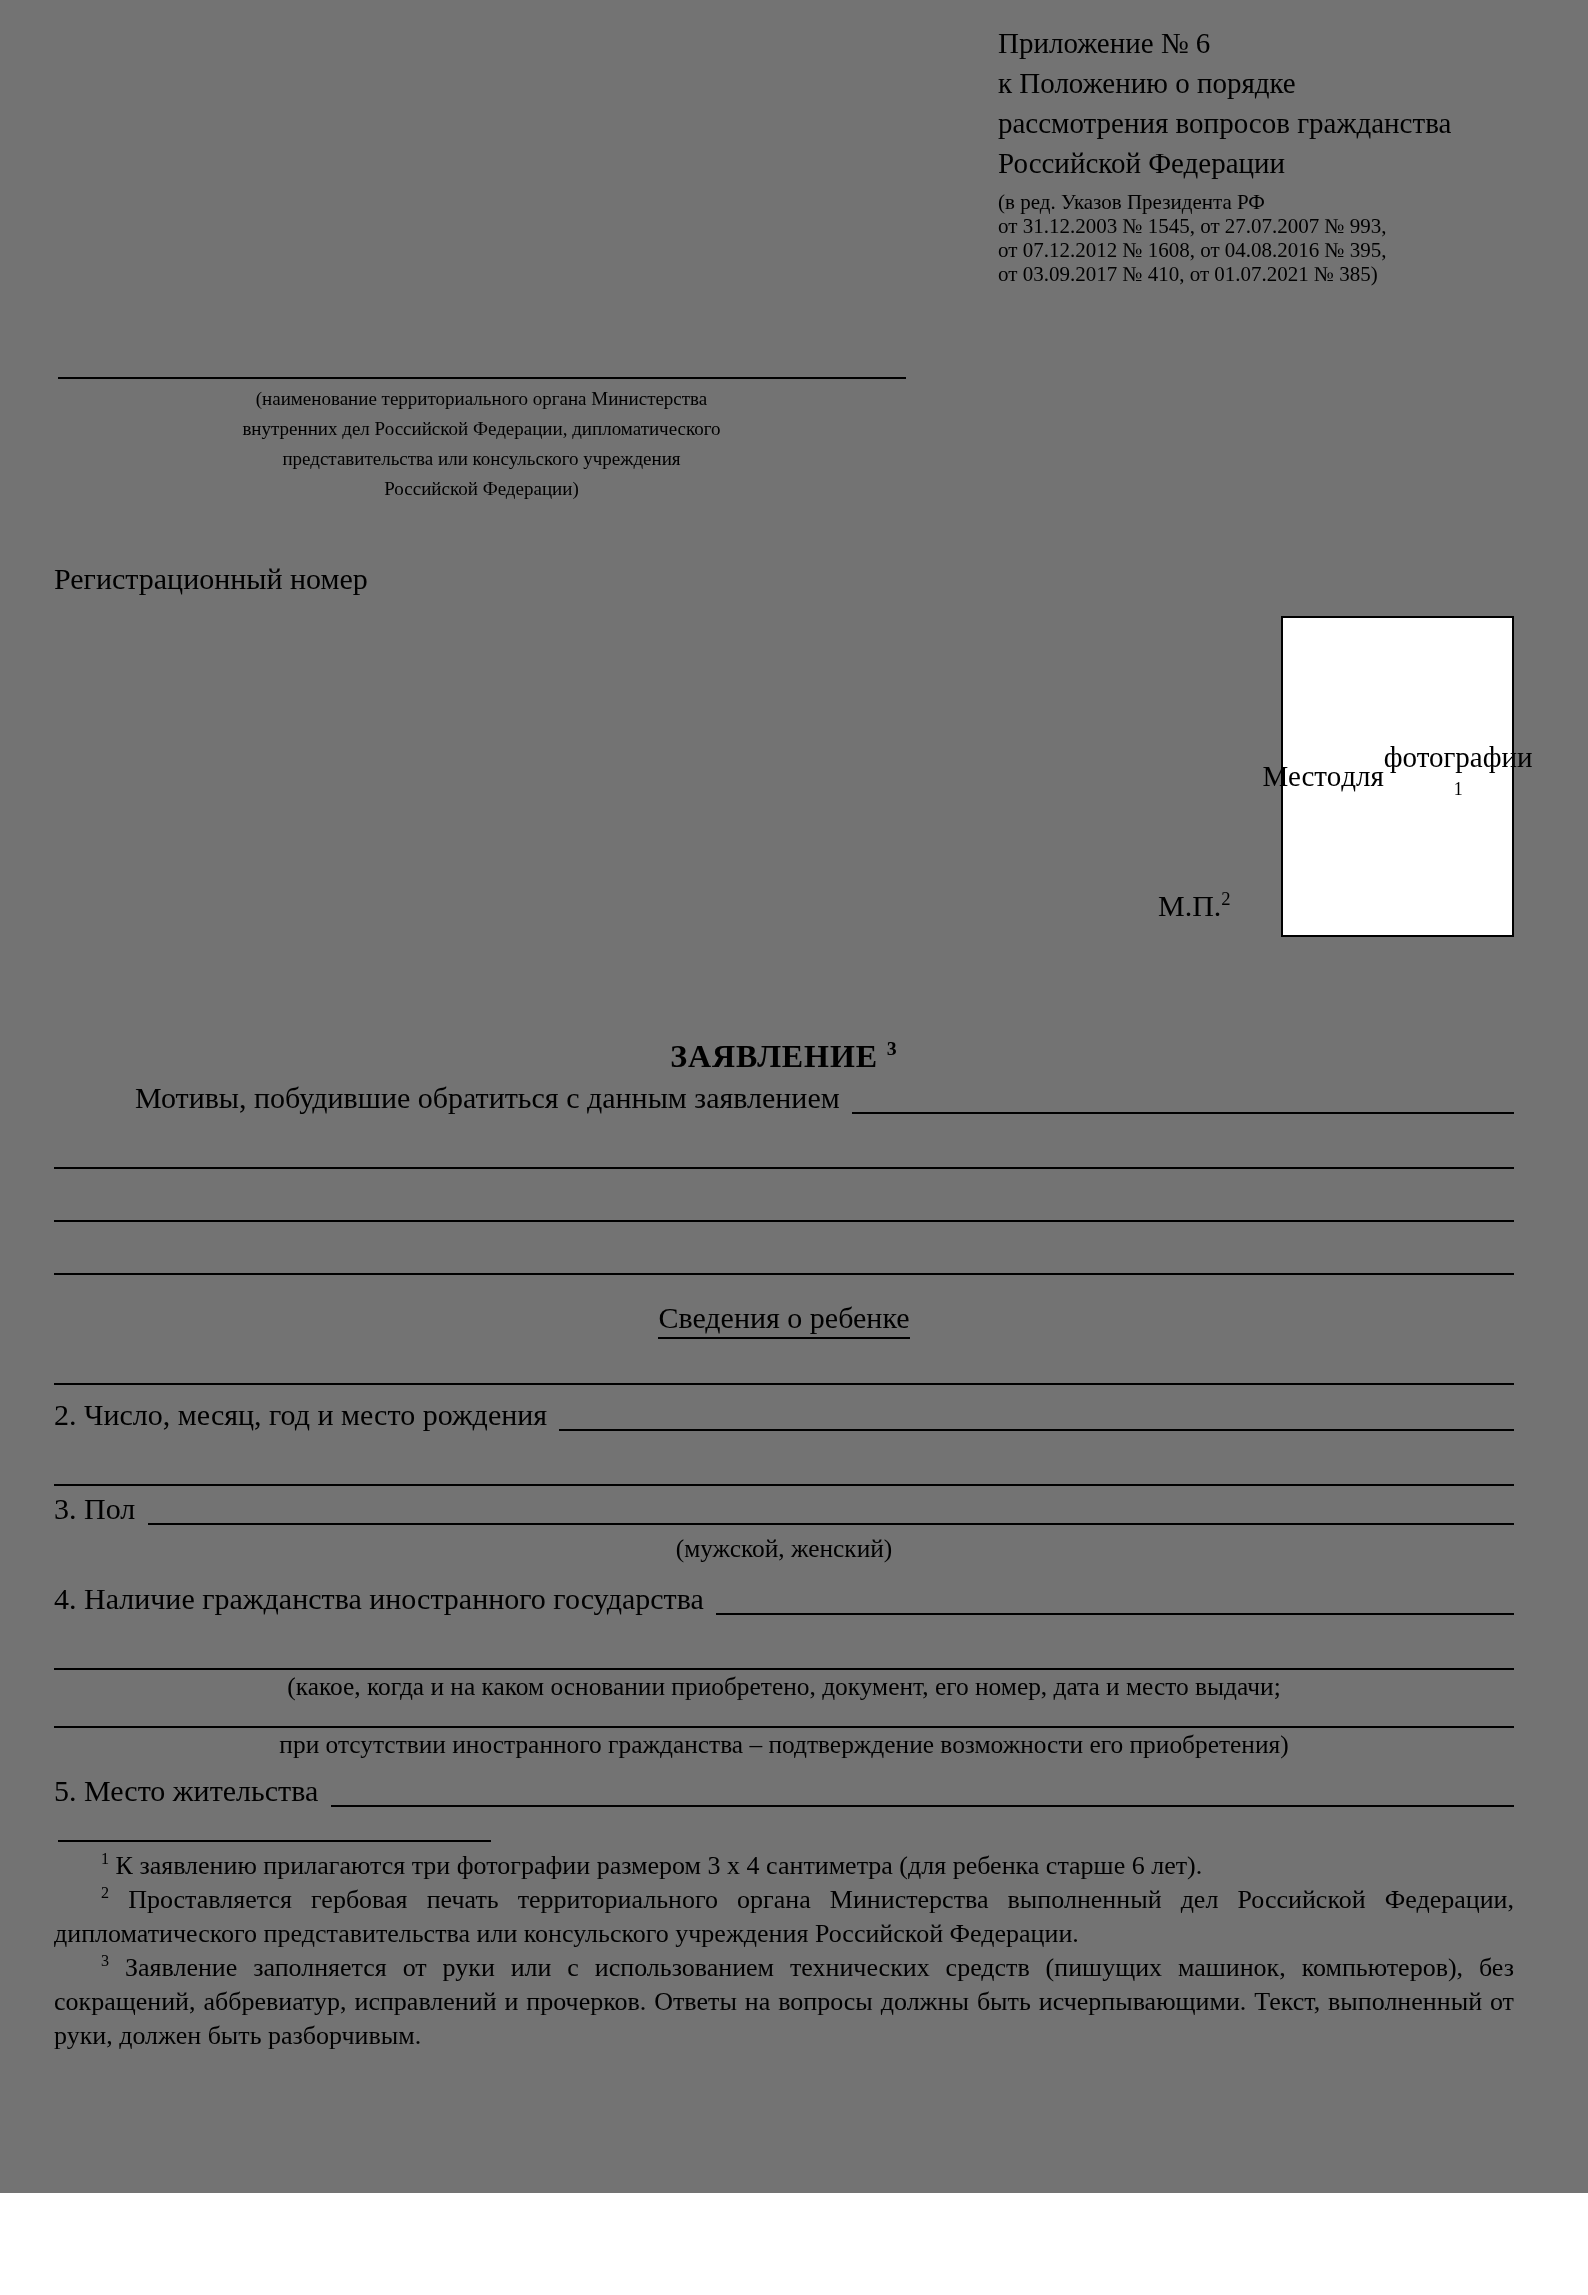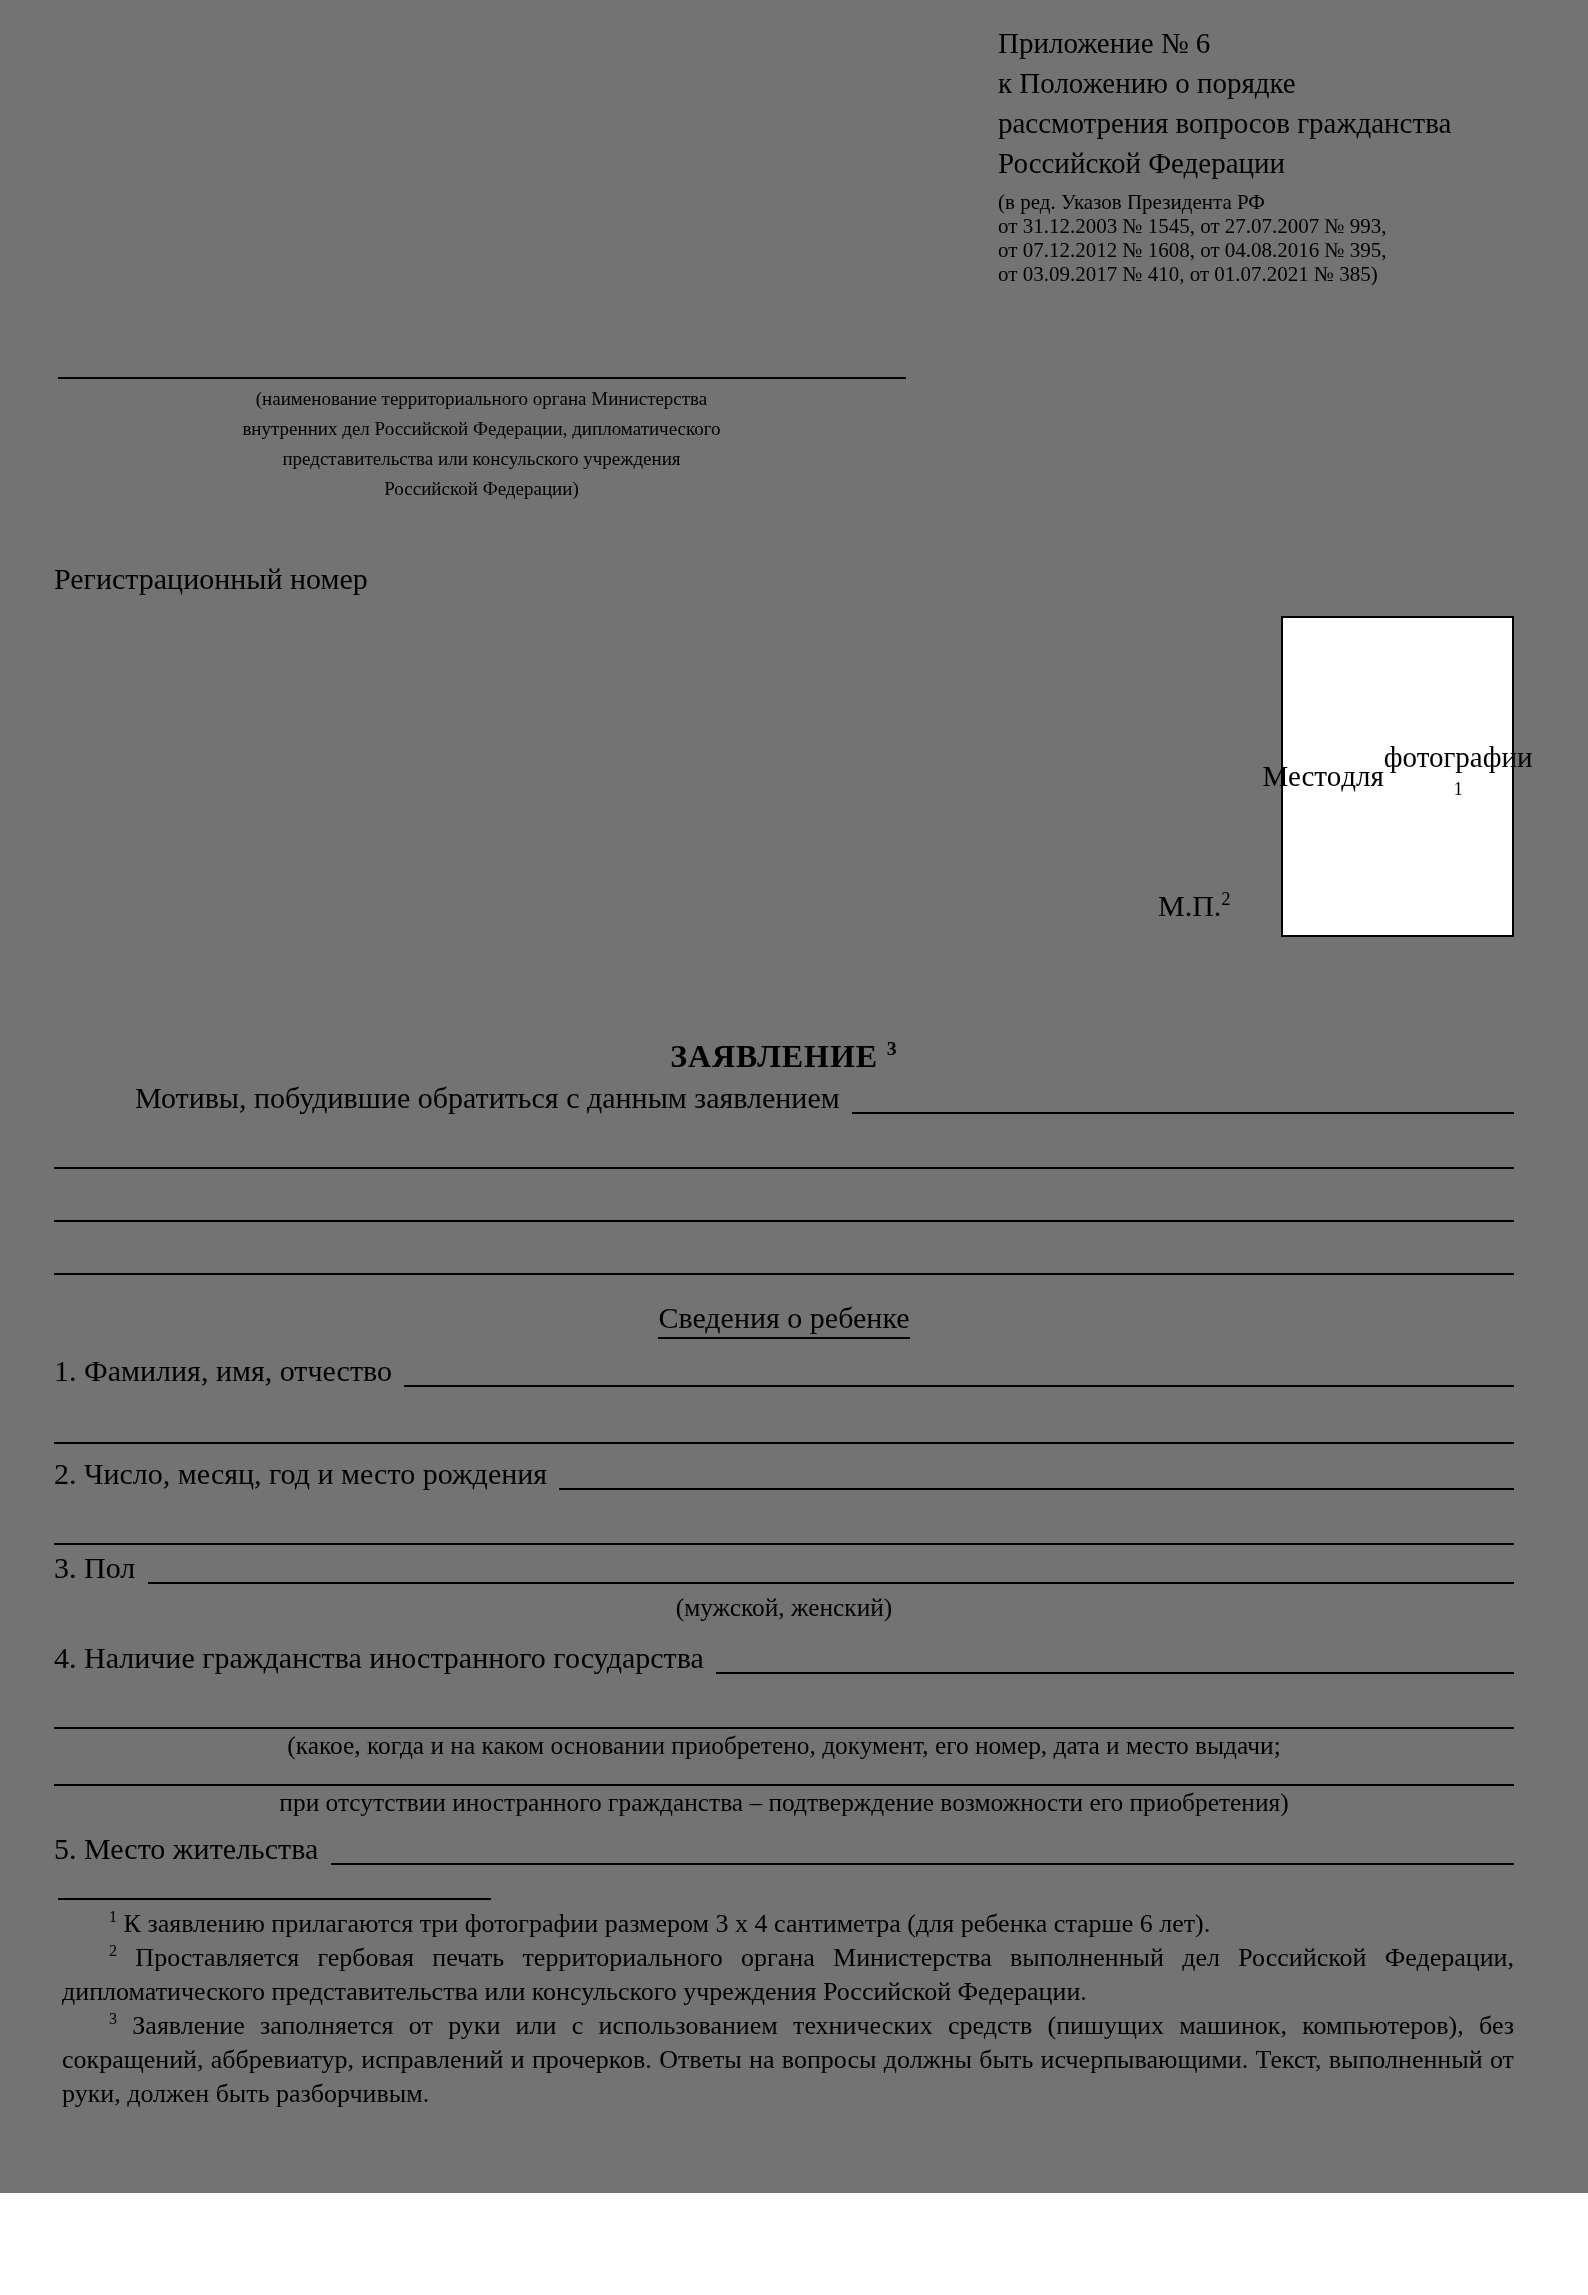--- a/index.html
+++ b/index.html
@@ -57,21 +57,21 @@
 
   .sec-head { margin-top:26px; text-align:center; font-size:30px; }
   .sec-head span { border-bottom:2.6px solid #000; padding-bottom:2.6px; }
 
   .small-cap { text-align:center; font-size:25.4px; line-height:33px; height:33px; }
 
   .mt14 { margin-top:12.3px; } .mt8 { margin-top:7px; } .mt2 { margin-top:11px; }
 
   .fn-sep { margin-top:26px; margin-left:3.5px; width:433px; border-top:2.6px solid #000; height:0; }
   .footnotes { margin-top:7px; font-size:26px; line-height:34px; text-align:justify; text-align-last:left; }
-  .fn { text-indent:47px;margin-left:8px; }
+  .fn { text-indent:47px; }
 </style>
 </head>
 <body>
 
 <div class="page">
 
   <div class="hdr">
     <div>Приложение № 6</div>
     <div>к Положению о порядке</div>
     <div>рассмотрения вопросов гражданства</div>
@@ -113,24 +113,20 @@
   <div class="row motives">
     <span class="lbl">Мотивы, побудившие обратиться с данным заявлением</span>
     <span class="fill"></span>
   </div>
   <div class="blank-line"></div>
   <div class="blank-line bl-60"></div>
   <div class="blank-line bl-60"></div>
 
   <div class="sec-head"><span>Сведения о ребенке</span></div>
 
-  <div class="row mt14">
-    <span class="lbl">1. Фамилия, имя, отчество</span>
-    <span class="fill"></span>
-  </div>
   <div class="blank-line bl-57"></div>
 
   <div class="row mt8">
     <span class="lbl">2. Число, месяц, год и место рождения</span>
     <span class="fill"></span>
   </div>
   <div class="blank-line"></div>
 
   <div class="row">
     <span class="lbl">3. Пол</span>

